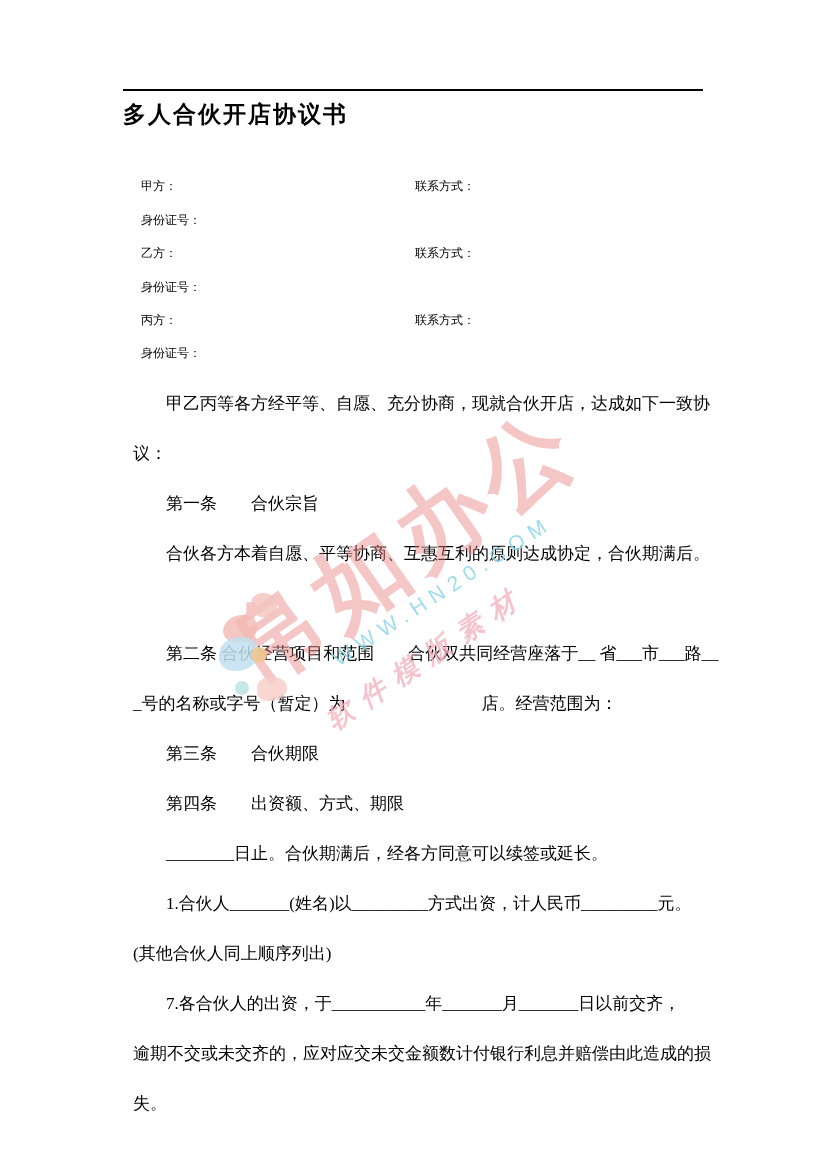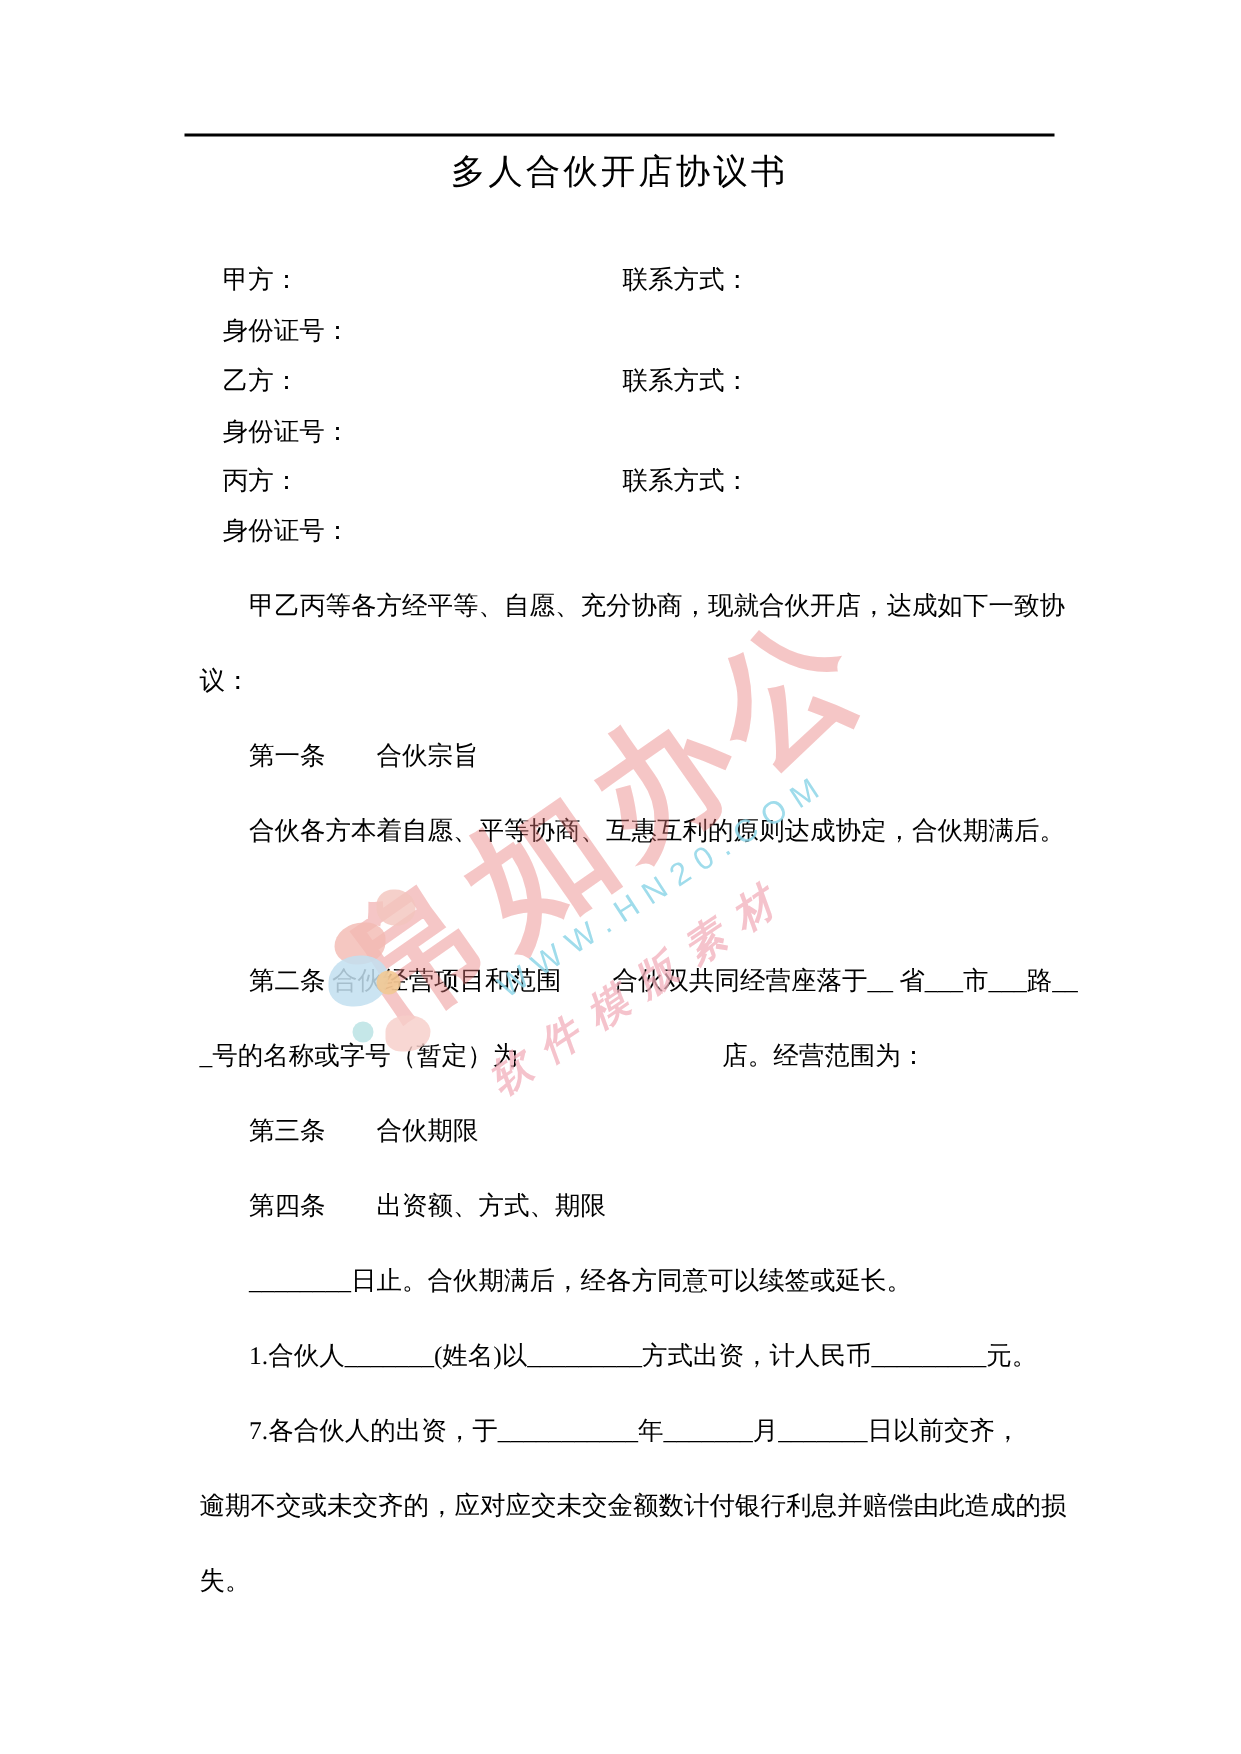--- a/index.html
+++ b/index.html
@@ -13,32 +13,32 @@
   }
   .page { position:absolute; inset:0; }
 
   
   .header-rule {
     position:absolute; left:123px; top:89px; width:580px; height:0;
     border-top:2px solid #000000;
   }
   .doc-title {
     position:absolute; left:123px; top:99px; width:580px;
-    text-align:center;
+    text-align:left;
     font-family:"Liberation Sans","DejaVu Sans",sans-serif;
-    font-weight:normal;
+    font-weight:bold;
     font-size:23px;
     letter-spacing:2px;
     white-space:pre;
   }
 
   
   .parties {
     position:absolute; left:123px; top:137px; width:580px;
-    font-size:17px;
+    font-size:12px;
   }
   .party-line { position:relative; height:33.4px; line-height:33.4px; white-space:pre; }
   .contact { position:absolute; left:292px; top:0; }
 
   
   .content {
     position:absolute; left:123px; top:370px; width:600px;
     font-size:17px;
   }
   .line { height:33px; line-height:33px; white-space:pre;margin-left:10px; }
@@ -118,20 +118,21 @@
     <p class="line">议：</p>
     <p class="line indent">第一条　　合伙宗旨</p>
     <p class="line indent">合伙各方本着自愿、平等协商、互惠互利的原则达成协定，合伙期满后。</p>
     <p class="line"></p>
     <p class="line indent">第二条 合伙经营项目和范围　　合伙双共同经营座落于__ 省___市___路__</p>
     <p class="line">_号的名称或字号（暂定）为　　　　　　　　店。经营范围为：</p>
     <p class="line indent">第三条　　合伙期限</p>
     <p class="line indent">第四条　　出资额、方式、期限</p>
     <p class="line indent">________日止。合伙期满后，经各方同意可以续签或延长。</p>
     <p class="line indent">1.合伙人_______(姓名)以_________方式出资，计人民币_________元。</p>
+    <p class="line">(其他合伙人同上顺序列出)</p>
     <p class="line indent">7.各合伙人的出资，于___________年_______月_______日以前交齐，</p>
     <p class="line">逾期不交或未交齐的，应对应交未交金额数计付银行利息并赔偿由此造成的损</p>
     <p class="line">失。</p>
 
   </div>
 
   <div class="watermark">
     <div class="wm-brand">帛如办公</div>
     <div class="wm-url">WWW.HN20.COM</div>
     <div class="wm-slogan">软件模版素材</div>

